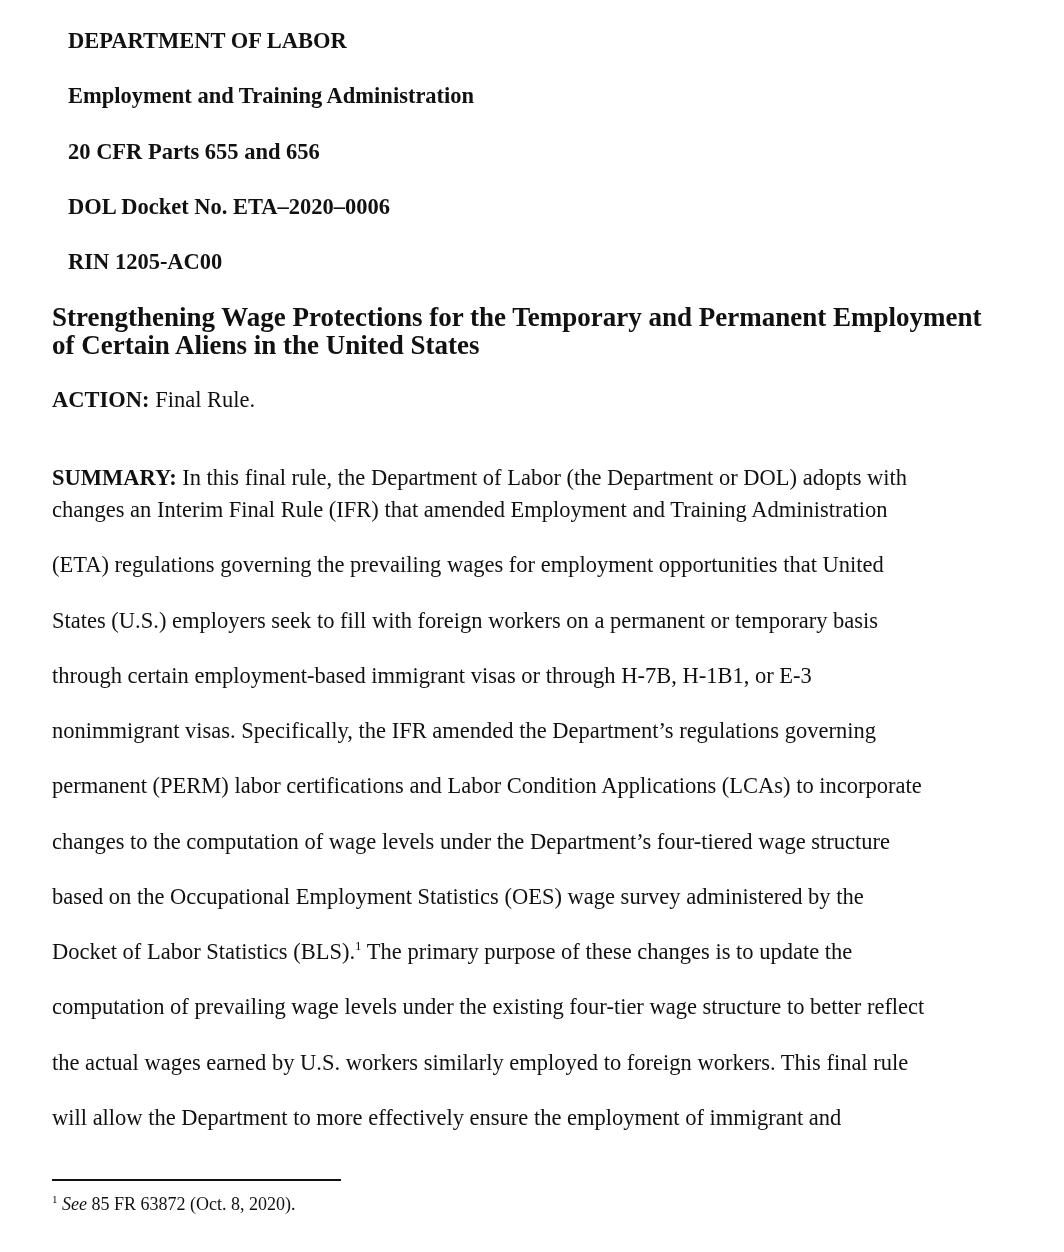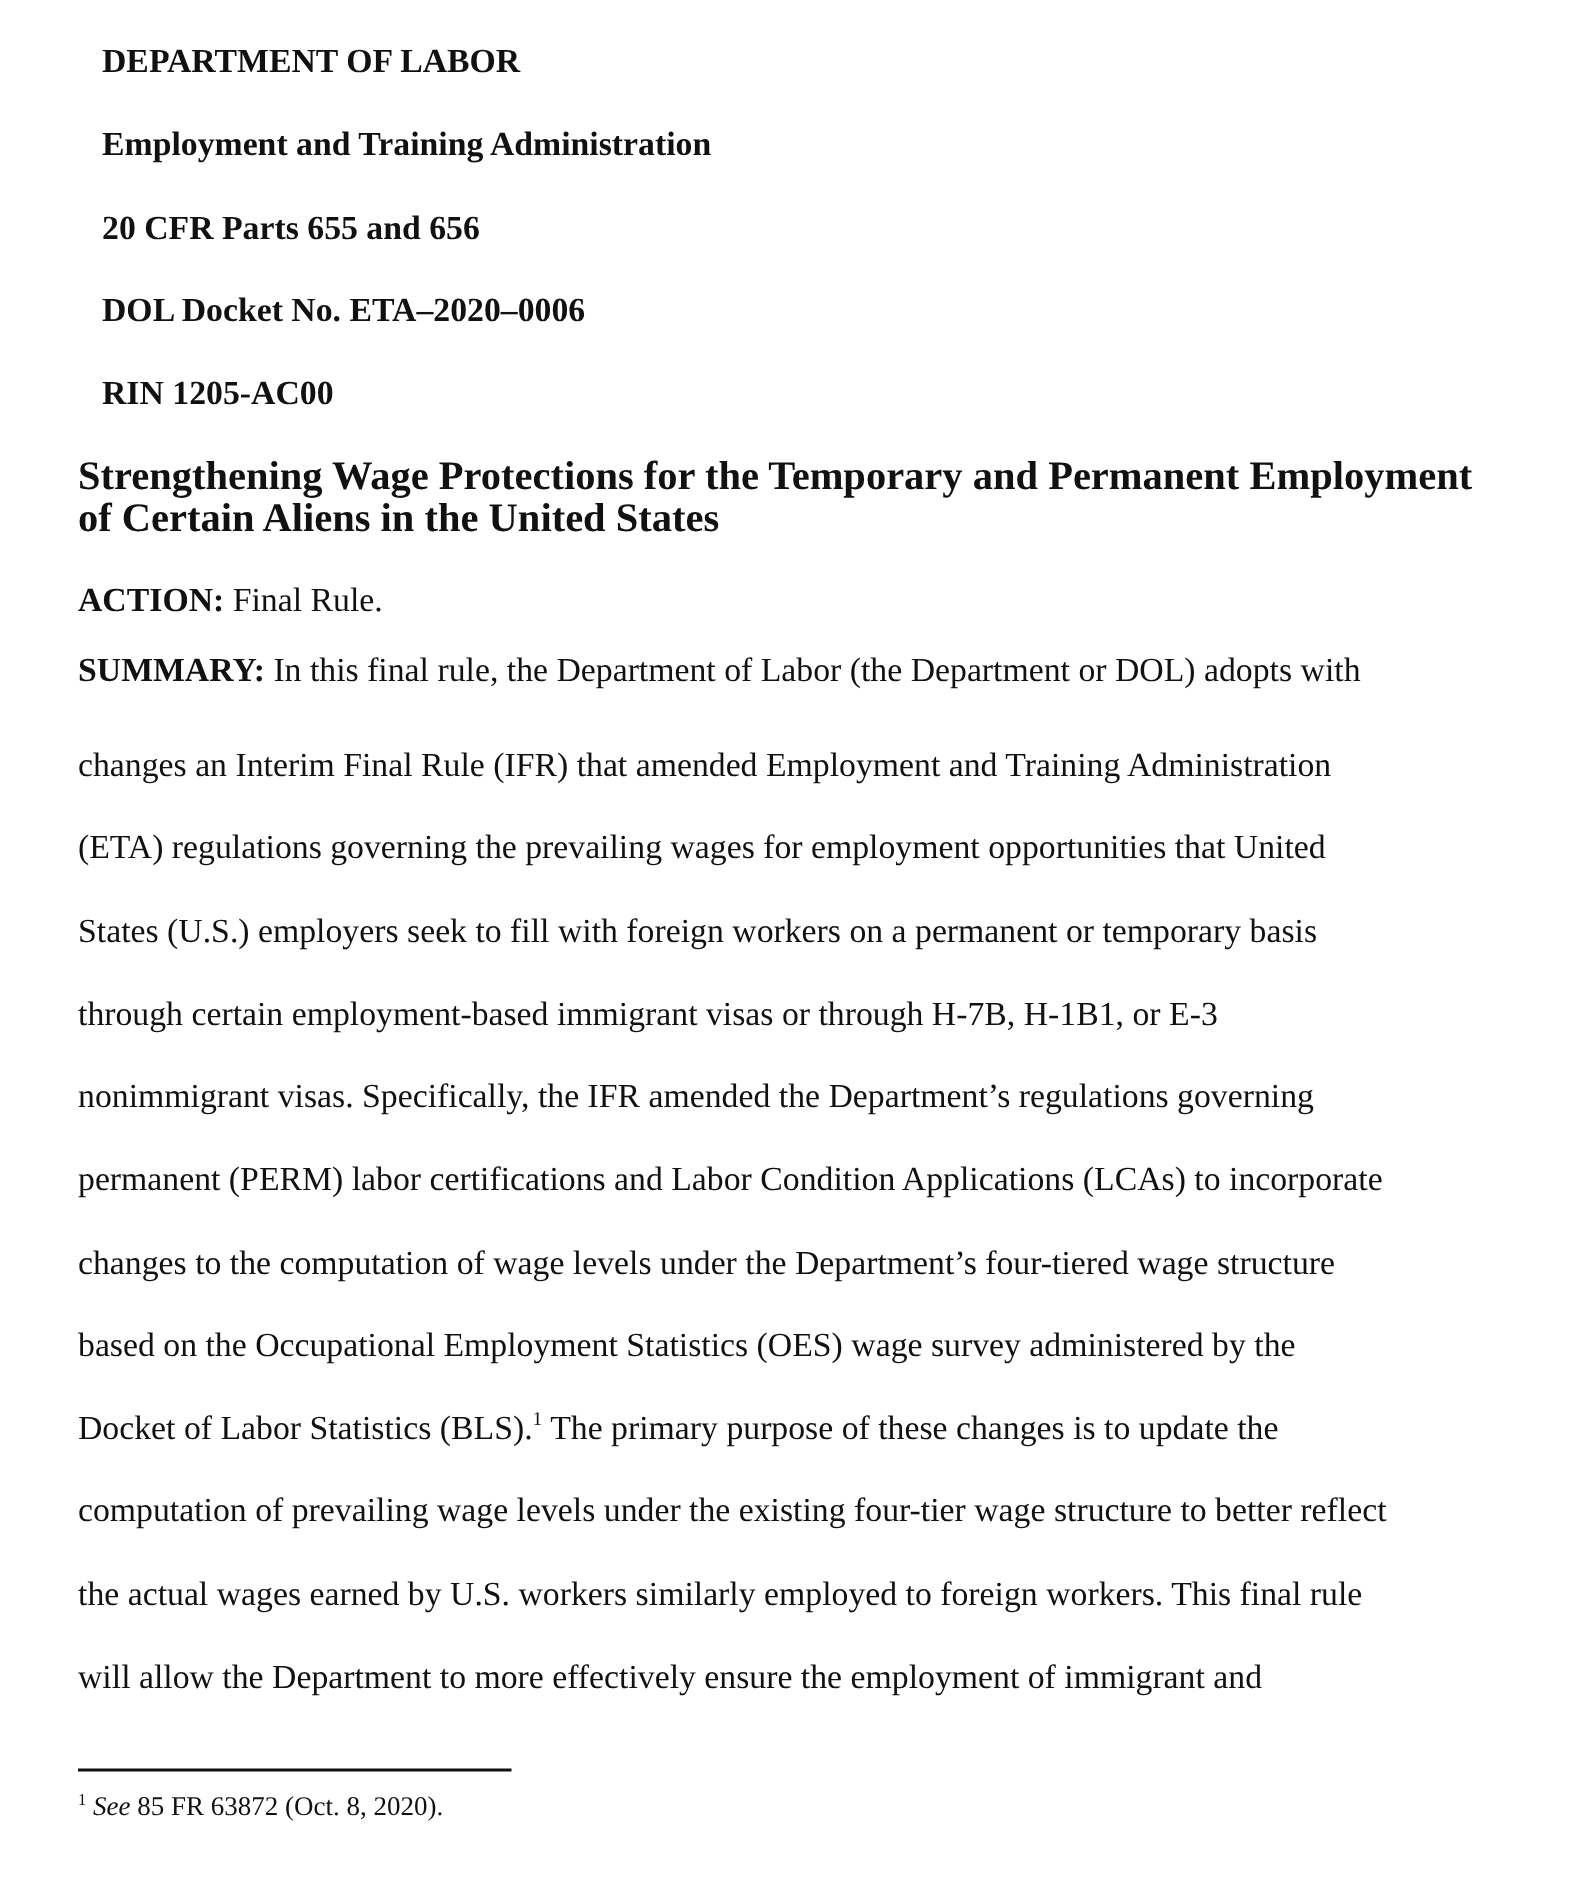--- a/index.html
+++ b/index.html
@@ -44,21 +44,21 @@
   <div class="hdr" style="top:82px">Employment and Training Administration</div>
   <div class="hdr" style="top:138px">20 CFR Parts 655 and 656</div>
   <div class="hdr" style="top:193px">DOL Docket No. ETA–2020–0006</div>
   <div class="hdr" style="top:248px">RIN 1205-AC00</div>
   <div class="title-block">Strengthening Wage Protections for the Temporary and Permanent Employment of Certain Aliens in the United States</div>
 
   <div class="line" style="top:386px">
     <b>ACTION:</b><span> Final Rule.</span>
   </div>
 
-  <div class="line" style="top:433px">
+  <div class="line" style="top:464px">
     <b>SUMMARY:</b><span> In this final rule, the Department of Labor (the Department or DOL) adopts with</span>
   </div>
   <div class="line" style="top:496px">changes an Interim Final Rule (IFR) that amended Employment and Training Administration</div>
   <div class="line" style="top:551px">(ETA) regulations governing the prevailing wages for employment opportunities that United</div>
   <div class="line" style="top:607px">States (U.S.) employers seek to fill with foreign workers on a permanent or temporary basis</div>
   <div class="line" style="top:662px">through certain employment-based immigrant visas or through H-7B, H-1B1, or E-3</div>
   <div class="line" style="top:717px">nonimmigrant visas. Specifically, the IFR amended the Department’s regulations governing</div>
   <div class="line" style="top:772px">permanent (PERM) labor certifications and Labor Condition Applications (LCAs) to incorporate</div>
   <div class="line" style="top:828px">changes to the computation of wage levels under the Department’s four-tiered wage structure</div>
   <div class="line" style="top:883px">based on the Occupational Employment Statistics (OES) wage survey administered by the</div>

